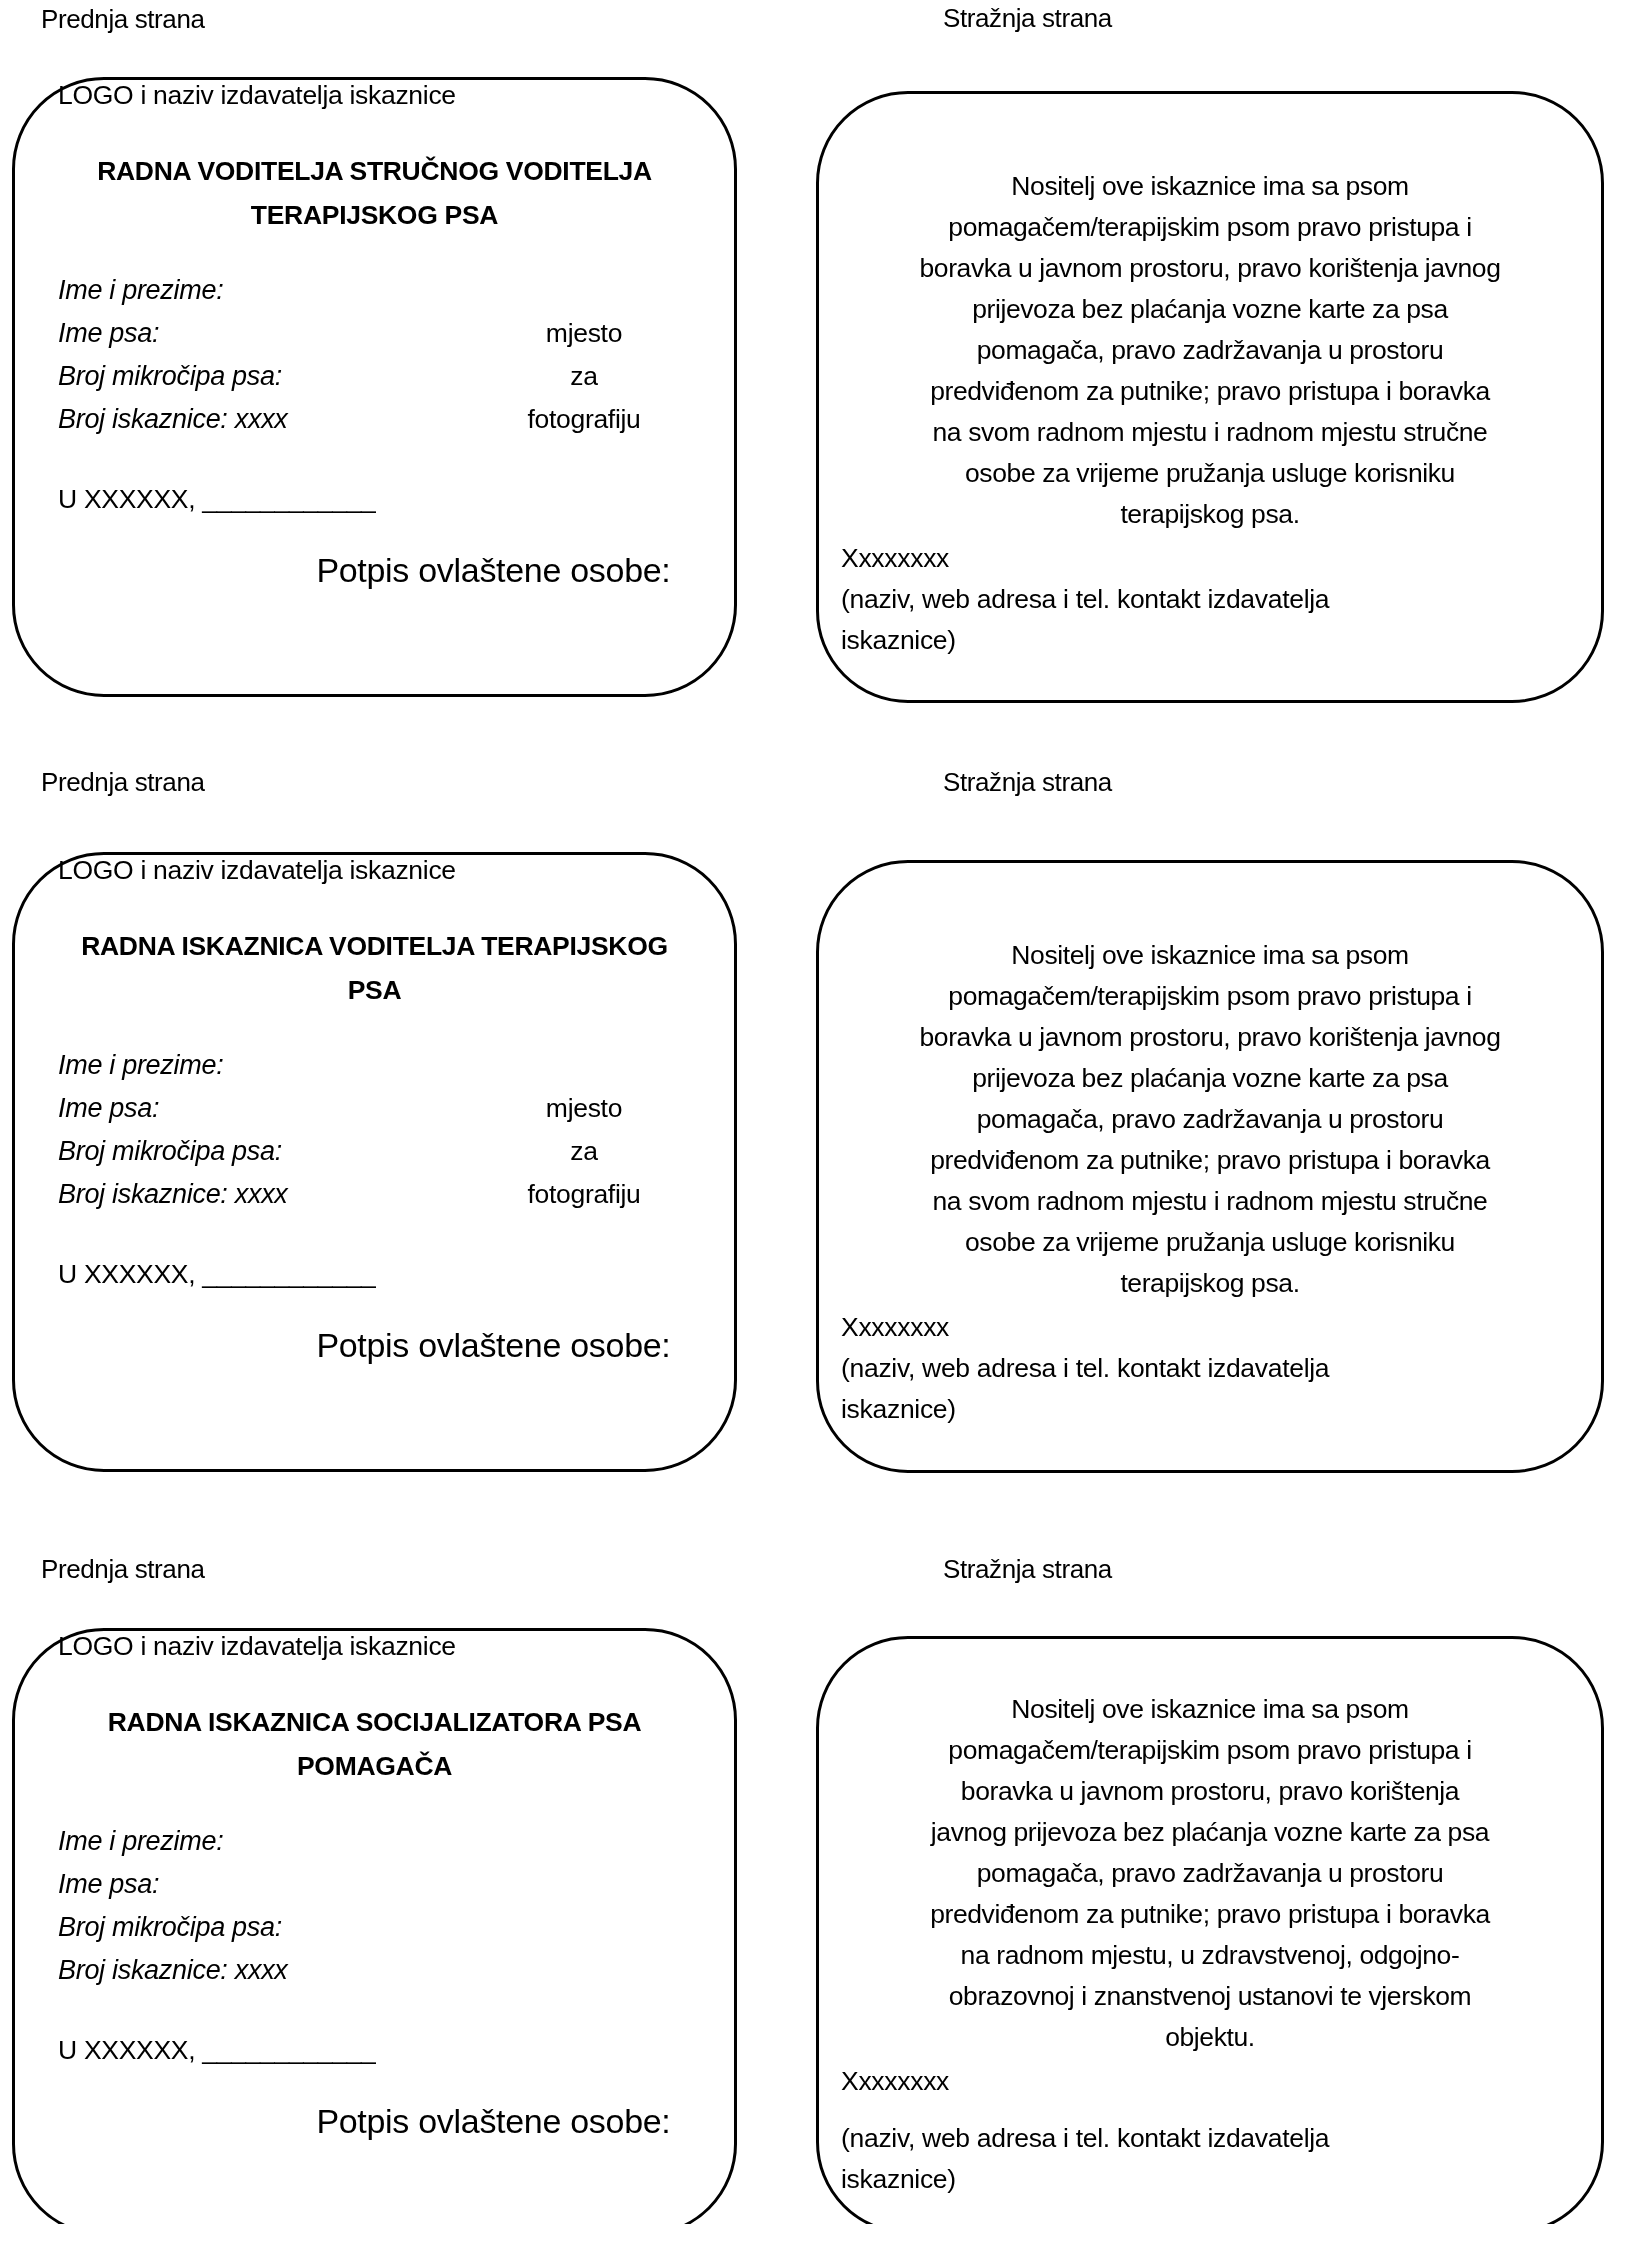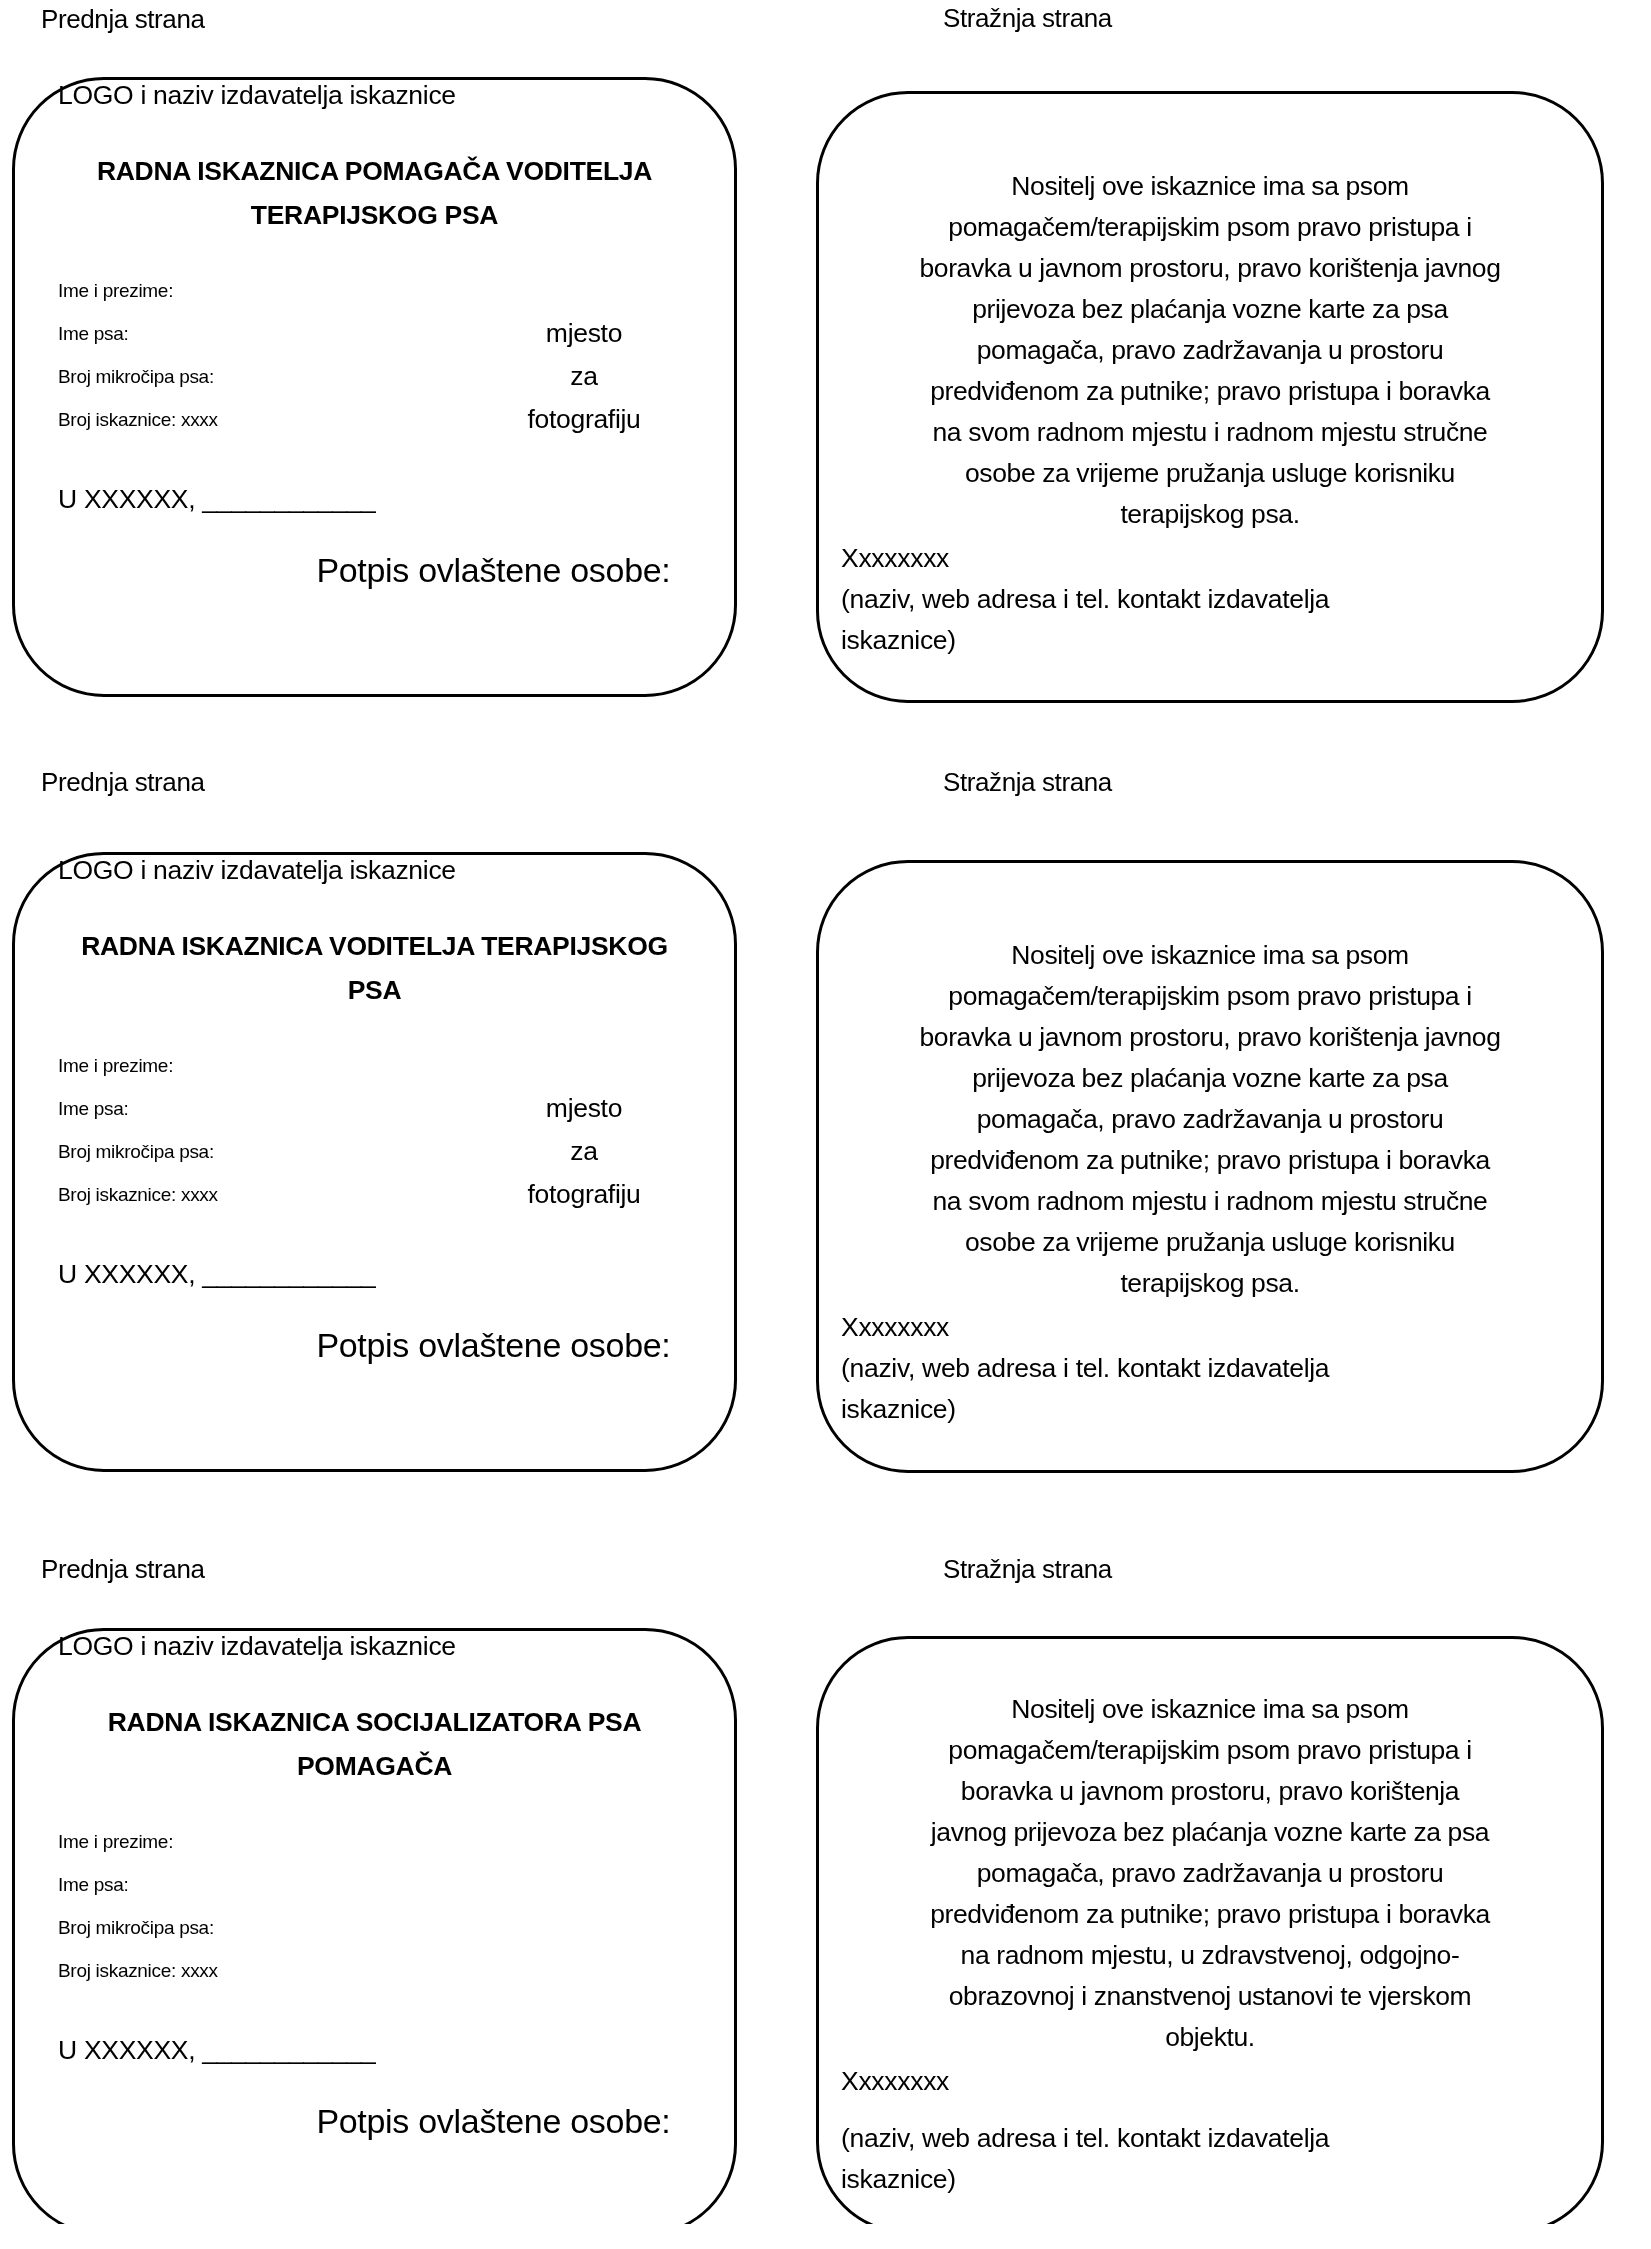--- a/index.html
+++ b/index.html
@@ -36,24 +36,25 @@
     text-align:center;
     font-weight:bold;
     font-size:26.5px;
     line-height:44px;
     letter-spacing:-0.3px;
     white-space:pre-line;
   }
   .fields-row { display:flex; margin-top:32px; }
   .fields {
     flex:1;
-    font-size:19px;
+    font-size:27px;
     line-height:43px;
     letter-spacing:-0.3px;
     white-space:pre-line;
+    font-style:italic;
   }
   .photo-col {
     width:214px;
     padding-top:43px;
     text-align:center;
     font-size:26.5px;
     line-height:43px;
     letter-spacing:-0.3px;
     white-space:pre-line;
   }
@@ -98,21 +99,21 @@
 </head>
 <body>
 
 <div class="page">
 
   <div class="side-label" style="left:41px; top:4.3px;">Prednja strana</div>
   <div class="side-label" style="left:943px; top:3.4px;">Stražnja strana</div>
 
   <div class="card front" style="left:12px; top:77px; width:725px; height:620px;">
     <div class="logo-line">LOGO i naziv izdavatelja iskaznice</div>
-    <div class="front-title">RADNA ISKAZNICA POMAGAČA VODITELJA
+    <div class="front-title">RADNA VODITELJA STRUČNOG VODITELJA
 TERAPIJSKOG PSA</div>
     <div class="fields-row">
       <div class="fields">Ime i prezime:
 Ime psa:
 Broj mikročipa psa:
 Broj iskaznice: xxxx</div>
       <div class="photo-col">mjesto
 za
 fotografiju</div>
     </div>

